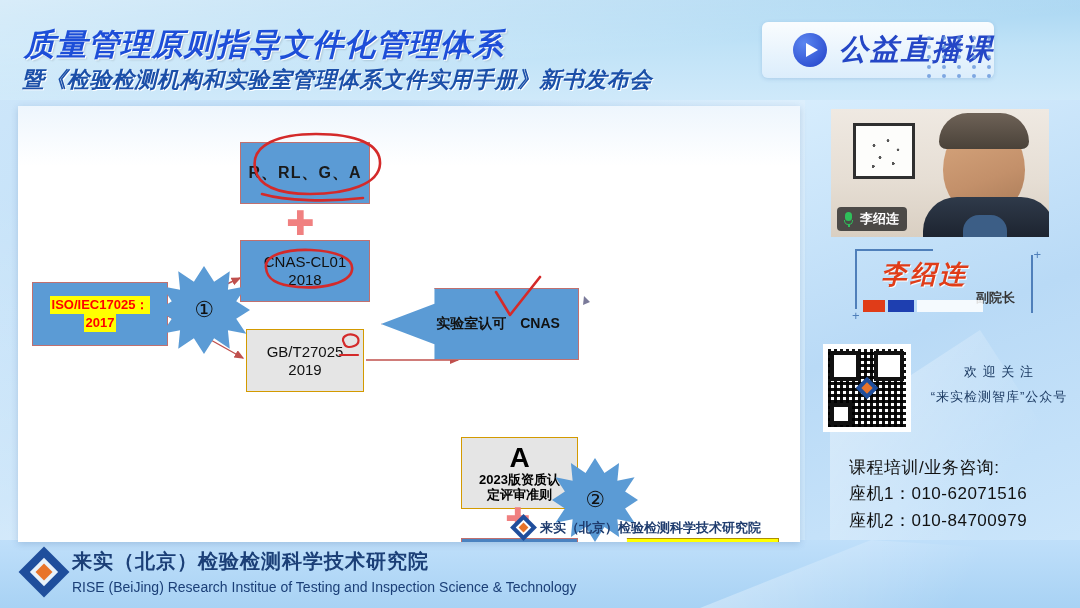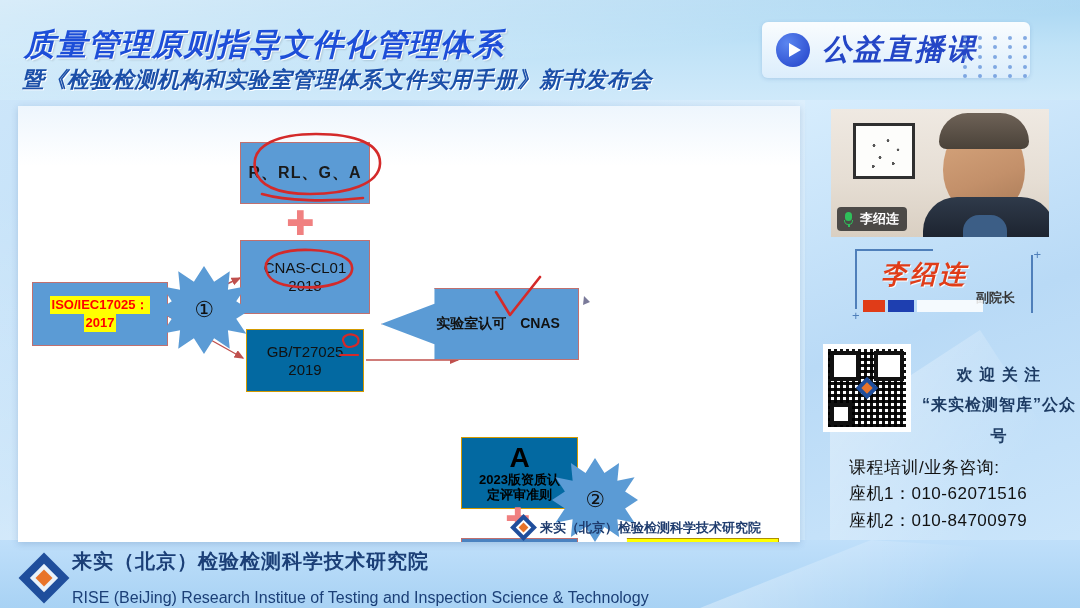--- a/index.html
+++ b/index.html
@@ -42,24 +42,24 @@
     color:#1d4ed8; font-style:italic;
     text-shadow:1px 1px 0 #fff, 2px 2px 2px rgba(0,0,0,.12);
     white-space:nowrap; }
   .title-sub { position:absolute; left:22px; top:65px;
     font-size:22px; font-weight:bold; letter-spacing:.5px;
     color:#1b4fa8; font-style:italic;
     text-shadow:1px 1px 0 #fff;
     white-space:nowrap; }
 
   
-  .live-badge { position:absolute; left:762px; top:22px; width:268px; height:56px;
+  .live-badge { position:absolute; left:762px; top:22px; width:232px; height:56px;
     background:linear-gradient(180deg,rgba(255,255,255,.92),rgba(222,238,252,.88));
     border-radius:6px; box-shadow:0 1px 4px rgba(40,90,160,.18);
-    display:flex; align-items:center; padding-left:14px; }
+    display:flex; align-items:center; padding-left:14px;justify-content:flex-end; }
   .play-circle { width:34px; height:34px; border-radius:50%;
     background:radial-gradient(circle at 33% 30%,#5b86f0,#2140c8);
     display:flex; align-items:center; justify-content:center; flex:none; }
   .play-tri { width:0;height:0; border-left:12px solid #fff;
     border-top:7px solid transparent; border-bottom:7px solid transparent;
     margin-left:4px; }
   .live-text { margin-left:12px; font-size:29px; font-weight:bold;
     font-style:italic; color:#2446c6; letter-spacing:2px; white-space:nowrap; }
   .dots { position:absolute; right:-2px; top:12px; width:74px; height:46px;
     display:grid; grid-template-columns:repeat(5,1fr); grid-template-rows:repeat(5,1fr);
@@ -71,25 +71,25 @@
   .slide { position:absolute; left:18px; top:106px; width:782px; height:436px;
     background:#ffffff; box-shadow:0 2px 7px rgba(30,70,130,.2); overflow:hidden; }
   .slide-wash { position:absolute; left:0; top:0; width:100%; height:60px;
     background:linear-gradient(180deg,#eef6fd 0%,#ffffff 100%); }
 
   .box { position:absolute; border:1.3px solid #c0706f; display:flex;
     flex-direction:column; align-items:center; justify-content:center;
     text-align:center; line-height:1.18; }
   .blue  { background:#5b9bd5; }
   .blue2 { background:#4a82c0; }
-  .yellow{ background:#0369a1; border-color:#d39a00; }
+  .yellow{ background:#e5e5e5; border-color:#d39a00; }
 
   .b-rrlga  { left:222px; top:36px;  width:130px; height:62px;
     font-size:16px; font-weight:bold; color:#1a1a1a; letter-spacing:1px; }
-  .b-cnascl { left:222px; top:134px; width:130px; height:74px;
+  .b-cnascl { left:222px; top:134px; width:130px; height:62px;
     font-size:15px; color:#111; }
   .b-iso    { left:14px;  top:176px; width:136px; height:64px; }
   .b-gbt    { left:228px; top:223px; width:118px; height:63px;
     font-size:15px; color:#111; }
 
   .b-A { left:443px; top:331px; width:117px; height:72px; }
   .b-B { left:443px; top:432px; width:117px; height:63px; }
 
   .iso-hl { background:#ffff00; color:#ff0000; font-size:13px; font-weight:bold;
     padding:0 2px; line-height:1.35; }
@@ -212,37 +212,37 @@
   .qr-inner::before,.qr-inner::after,.qr-eye3 { content:""; position:absolute;
     width:22px;height:22px; background:#fff; border:4px solid #111; }
   .qr-inner::before { left:2px; top:2px; }
   .qr-inner::after  { right:2px; top:2px; }
   .qr-eye3 { left:2px; bottom:2px; }
   .qr-logo { position:absolute; left:50%; top:50%; transform:translate(-50%,-50%) rotate(45deg);
     width:16px; height:16px; background:#1f4e9c; }
   .qr-logo i { position:absolute; left:4px; top:4px; width:8px; height:8px; background:#e8742a; }
 
   .follow { position:absolute; left:920px; top:360px; width:158px;
-    text-align:center; color:#1d3b63; font-size:16px; font-weight:bold;
+    text-align:center; color:#1d3b63; font-size:13px; font-weight:normal;
     line-height:1.9; letter-spacing:1px; }
 
   .contact { position:absolute; left:822px; top:455px; color:#111;
     font-size:17px; line-height:1.55; letter-spacing:.5px; }
   .contact div { white-space:nowrap;margin-left:27px; }
 
   
   .footer-logo { position:absolute; left:26px; top:548px; display:flex;
     align-items:center; gap:10px; }
   .f-mark { width:36px; height:36px; position:relative; transform:rotate(45deg); flex:none; }
   .f-mark .m1 { position:absolute; inset:0; background:#1f4e9c; }
   .f-mark .m2 { position:absolute; left:8px; top:8px; width:20px; height:20px; background:#e8f2fb; }
   .f-mark .m3 { position:absolute; left:12px; top:12px; width:12px; height:12px; background:#e8742a; }
   .f-txt-cn { font-size:20px; font-weight:bold; color:#1b3f77; letter-spacing:1px;
     white-space:nowrap; }
-  .f-txt-en { font-size:16px; color:#1b3f77; white-space:nowrap; margin-top:14px; }
+  .f-txt-en { font-size:14px; color:#1b3f77; white-space:nowrap; margin-top:4px; }
 </style>
 </head>
 <body>
 
 <div class="bg-facet facet-a"></div>
 <div class="bg-facet facet-b"></div>
 <div class="bg-facet facet-c"></div>
 <div class="bg-facet facet-d"></div>
 <div class="bg-facet facet-e"></div>
 

